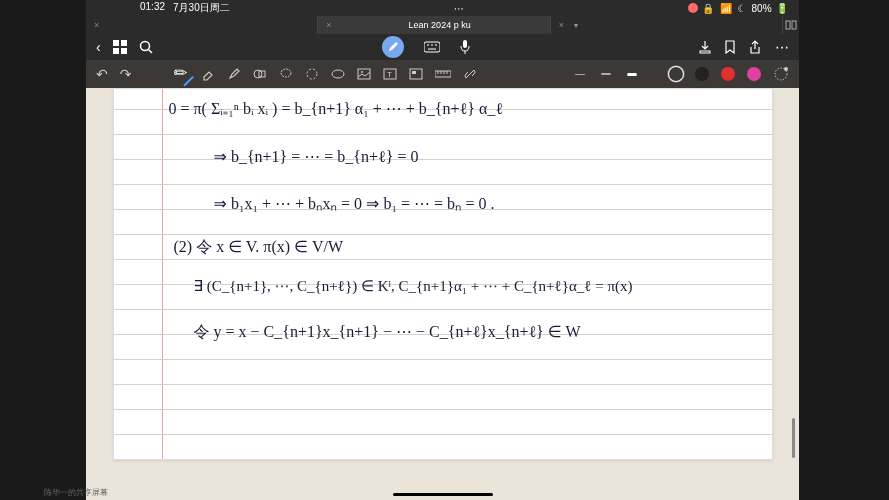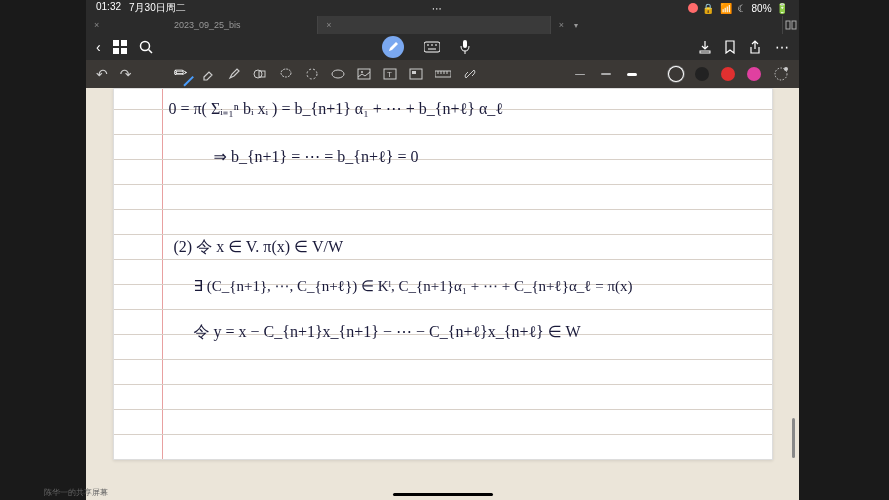--- a/index.html
+++ b/index.html
@@ -22,21 +22,21 @@
     .status-bar {
       height: 16px;
       display: flex;
       align-items: center;
       justify-content: space-between;
       padding: 0 10px;
       color: #fff;
       font-size: 10px;
       background: #2b2b2b;
     }
-    .status-left { display: flex; gap: 8px; }
+    .status-left { display: flex; gap: 8px; margin-left: 44px; }
     .status-right { display: flex; gap: 5px; align-items: center; }
     .status-dot { width: 10px; height: 10px; border-radius: 50%; background: #ff6b6b; }
     .status-icon { font-size: 10px; }
     .tab-bar {
       display: flex;
       height: 18px;
       background: #2b2b2b;
     }
     .tab {
       flex: 1;
@@ -199,24 +199,24 @@
     <span class="status-icon">📶</span>
     <span class="status-icon">☾</span>
     <span>80%</span>
     <span class="status-icon">🔋</span>
   </div>
 </div>
 
 <div class="tab-bar">
   <div class="tab">
     <span class="tab-close">×</span>
-    <span class="tab-label">2023_09_25_bis</span>
   </div>
   <div class="tab active">
     <span class="tab-close">×</span>
+    <span class="tab-label">Lean 2024 p ku</span>
   </div>
   <div class="tab">
     <span class="tab-close">×</span>
     <span class="tab-dropdown">▾</span>
   </div>
   <div class="tab-plus">
     <svg width="12" height="12" viewBox="0 0 12 12">
           <rect x="1" y="2" width="4" height="8" fill="none" stroke="#aaa"></rect>
           <rect x="7" y="2" width="4" height="8" fill="none" stroke="#aaa"></rect>
         </svg>
@@ -391,20 +391,21 @@
     <div class="ruled-line" style="top:195px"></div>
     <div class="ruled-line" style="top:220px"></div>
     <div class="ruled-line" style="top:245px"></div>
     <div class="ruled-line" style="top:270px"></div>
     <div class="ruled-line" style="top:295px"></div>
     <div class="ruled-line" style="top:320px"></div>
     <div class="ruled-line" style="top:345px"></div>
 
     <div class="handwriting" style="top:8px; left:55px">0 = π( Σᵢ₌₁ⁿ bᵢ xᵢ )  =  b_{n+1} α₁ + ⋯ + b_{n+ℓ} α_ℓ</div>
     <div class="handwriting" style="top:58px; left:100px">⇒   b_{n+1} = ⋯ = b_{n+ℓ} = 0</div>
+    <div class="handwriting" style="top:103px; left:100px">⇒   b₁x₁ + ⋯ + bₙxₙ = 0    ⇒   b₁ = ⋯ = bₙ = 0 .</div>
     <div class="handwriting" style="top:148px; left:60px">(2) 令  x ∈ V.     π(x) ∈ V/W</div>
     <div class="handwriting" style="top:188px; left:80px; font-size:15px">∃ (C_{n+1}, ⋯, C_{n+ℓ}) ∈ Kˡ,    C_{n+1}α₁ + ⋯ + C_{n+ℓ}α_ℓ = π(x)</div>
     <div class="handwriting" style="top:233px; left:80px">令  y = x − C_{n+1}x_{n+1} − ⋯ − C_{n+ℓ}x_{n+ℓ}   ∈ W</div>
   </div>
   <div class="scroll-indicator"></div>
   <div class="page-counter">14 / 14</div>
 </div>
 
 <div class="home-indicator"></div>
 </div>

